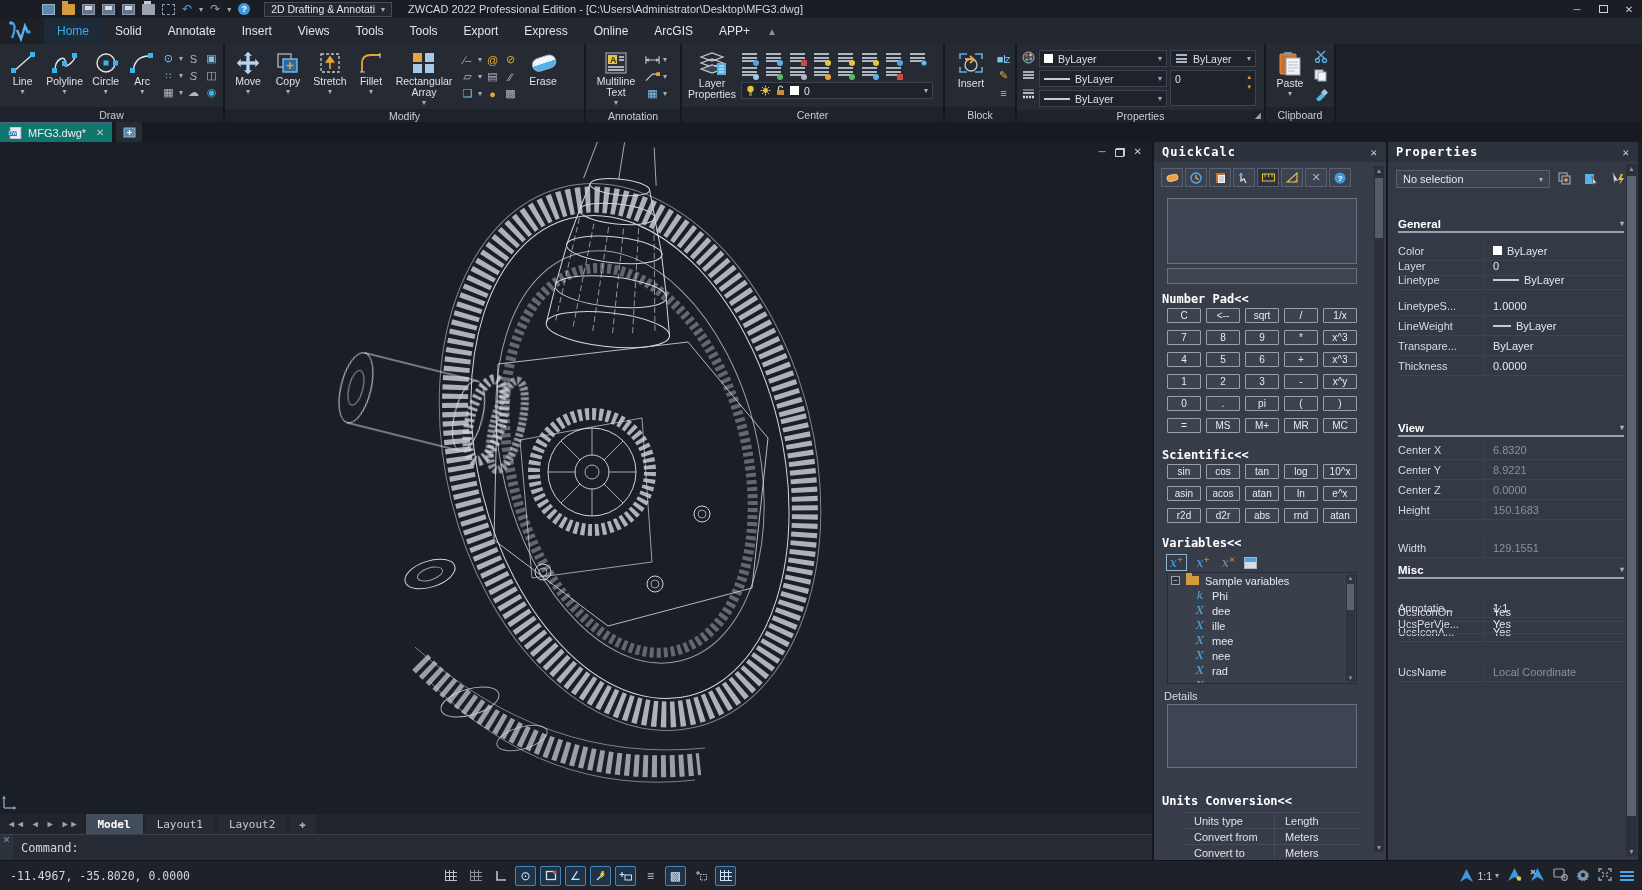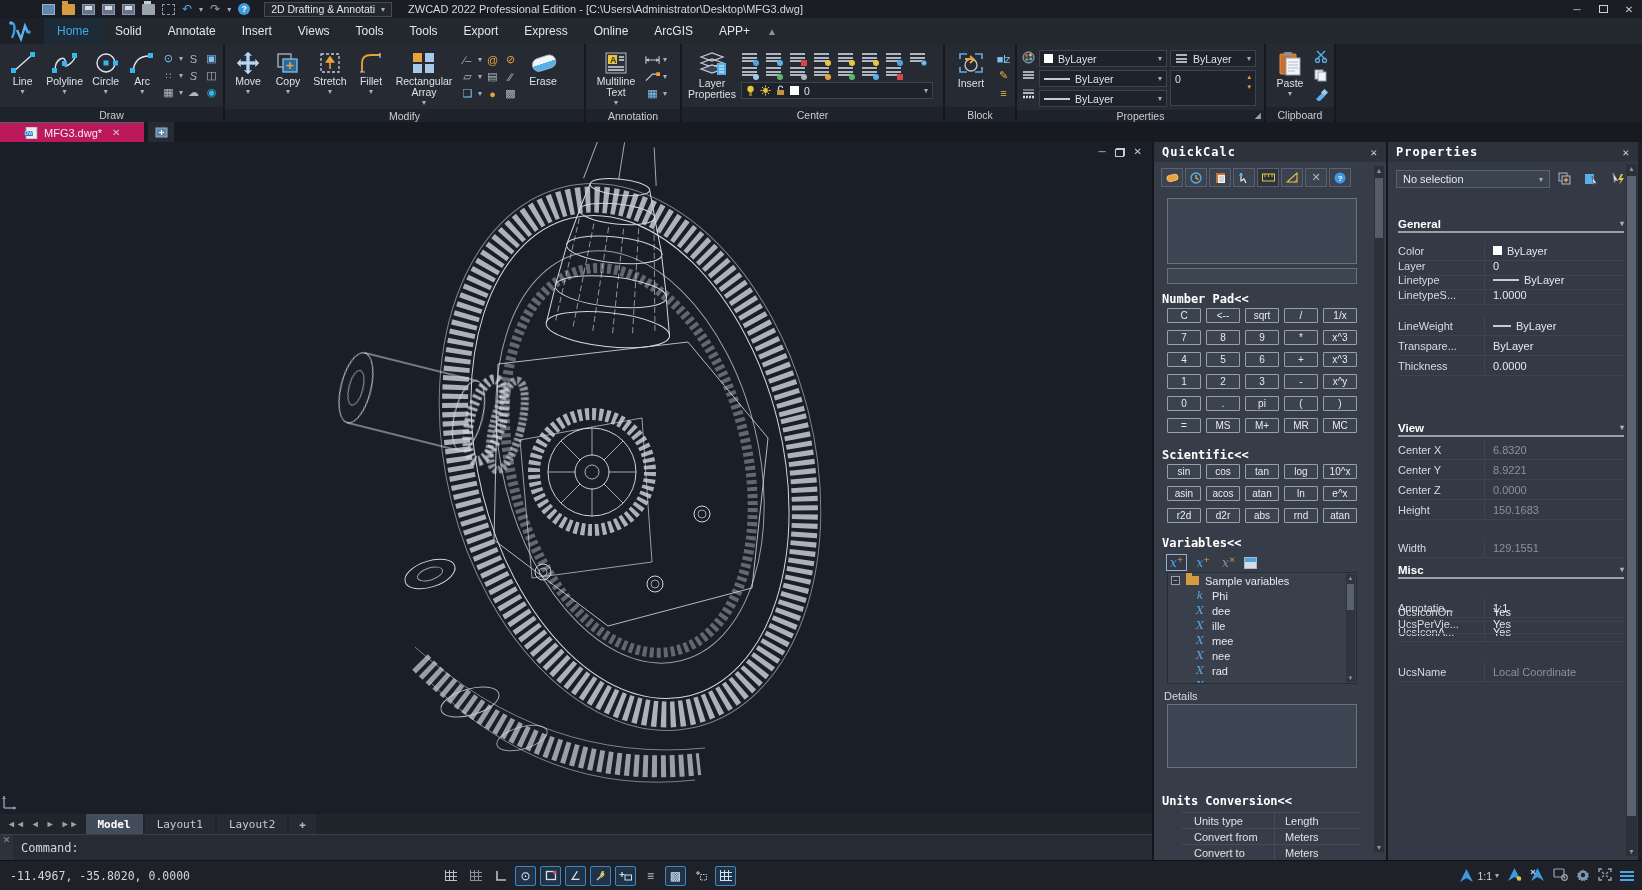--- a/index.html
+++ b/index.html
@@ -49,21 +49,21 @@
   .lyr{width:17px;height:12px;position:relative;display:inline-block}
   .lyr::before{content:"";position:absolute;left:1px;right:1px;top:1px;height:9px;background:linear-gradient(#aeb6c2 0 2px,transparent 2px 4px,#aeb6c2 4px 6px,transparent 6px 7px,#aeb6c2 7px 9px)}
   .lyr i{position:absolute;right:-1px;bottom:-2px;width:6px;height:6px;border-radius:50%}
   .ddl{display:flex;align-items:center;background:#1e232b;border:1px solid #3d434e;height:17px;padding:0 4px;gap:5px;color:#dfe2e6;font-size:10.5px}
   .swatch{width:9px;height:9px;background:#fff;display:inline-block}
   .lineglyph{width:26px;height:2px;background:#c6ccd3;display:inline-block}
   .launcher{position:absolute;right:3px;bottom:2px;color:#9aa1ac;font-size:8px}
 
   
   .doctabs{position:absolute;top:122px;left:0;right:0;height:20px;background:#171a20;display:flex;align-items:stretch;z-index:27}
-  .dtab{display:flex;align-items:center;gap:6px;background:#be185d;border-top:1px solid #4d6179;padding:0 24px;color:#eceef1;font-size:11px}
+  .dtab{display:flex;align-items:center;gap:6px;background:#0f766e;border-top:1px solid #4d6179;padding:0 8px;color:#eceef1;font-size:11px}
   .dtab .x{color:#c6cad0;font-size:10px;margin-left:4px}
   .newtab{width:26px;display:flex;align-items:center;justify-content:center;background:#262b33;margin-left:4px}
 
   
   .main{position:absolute;top:142px;left:0;right:0;bottom:30px;display:flex}
   .leftcol{width:1152px;display:flex;flex-direction:column}
   .canvas{position:relative;flex:1;background:#1a1e26;overflow:hidden}
   .mdictl{position:absolute;top:5px;right:10px;display:flex;gap:9px;align-items:center;z-index:5}
   .mdictl span{color:#c9ccd1;font-size:10px;line-height:10px}
   .restore{position:relative;width:10px;height:9px}
@@ -962,21 +962,21 @@
           <span class="pl">Layer</span>
           <span class="pv">0</span>
         </div>
       <div class="prow" style="top:128px">
           <span class="pl">Linetype</span>
           <span class="pv">
             <span class="lineglyph"></span>
             <span>ByLayer</span>
           </span>
         </div>
-      <div class="prow" style="top:143px">
+      <div class="prow" style="top:154px">
           <span class="pl">LinetypeS...</span>
           <span class="pv">1.0000</span>
         </div>
       <div class="prow" style="top:174px">
           <span class="pl">LineWeight</span>
           <span class="pv">
             <span class="lineglyph" style="width:18px"></span>
             <span>ByLayer</span>
           </span>
         </div>

